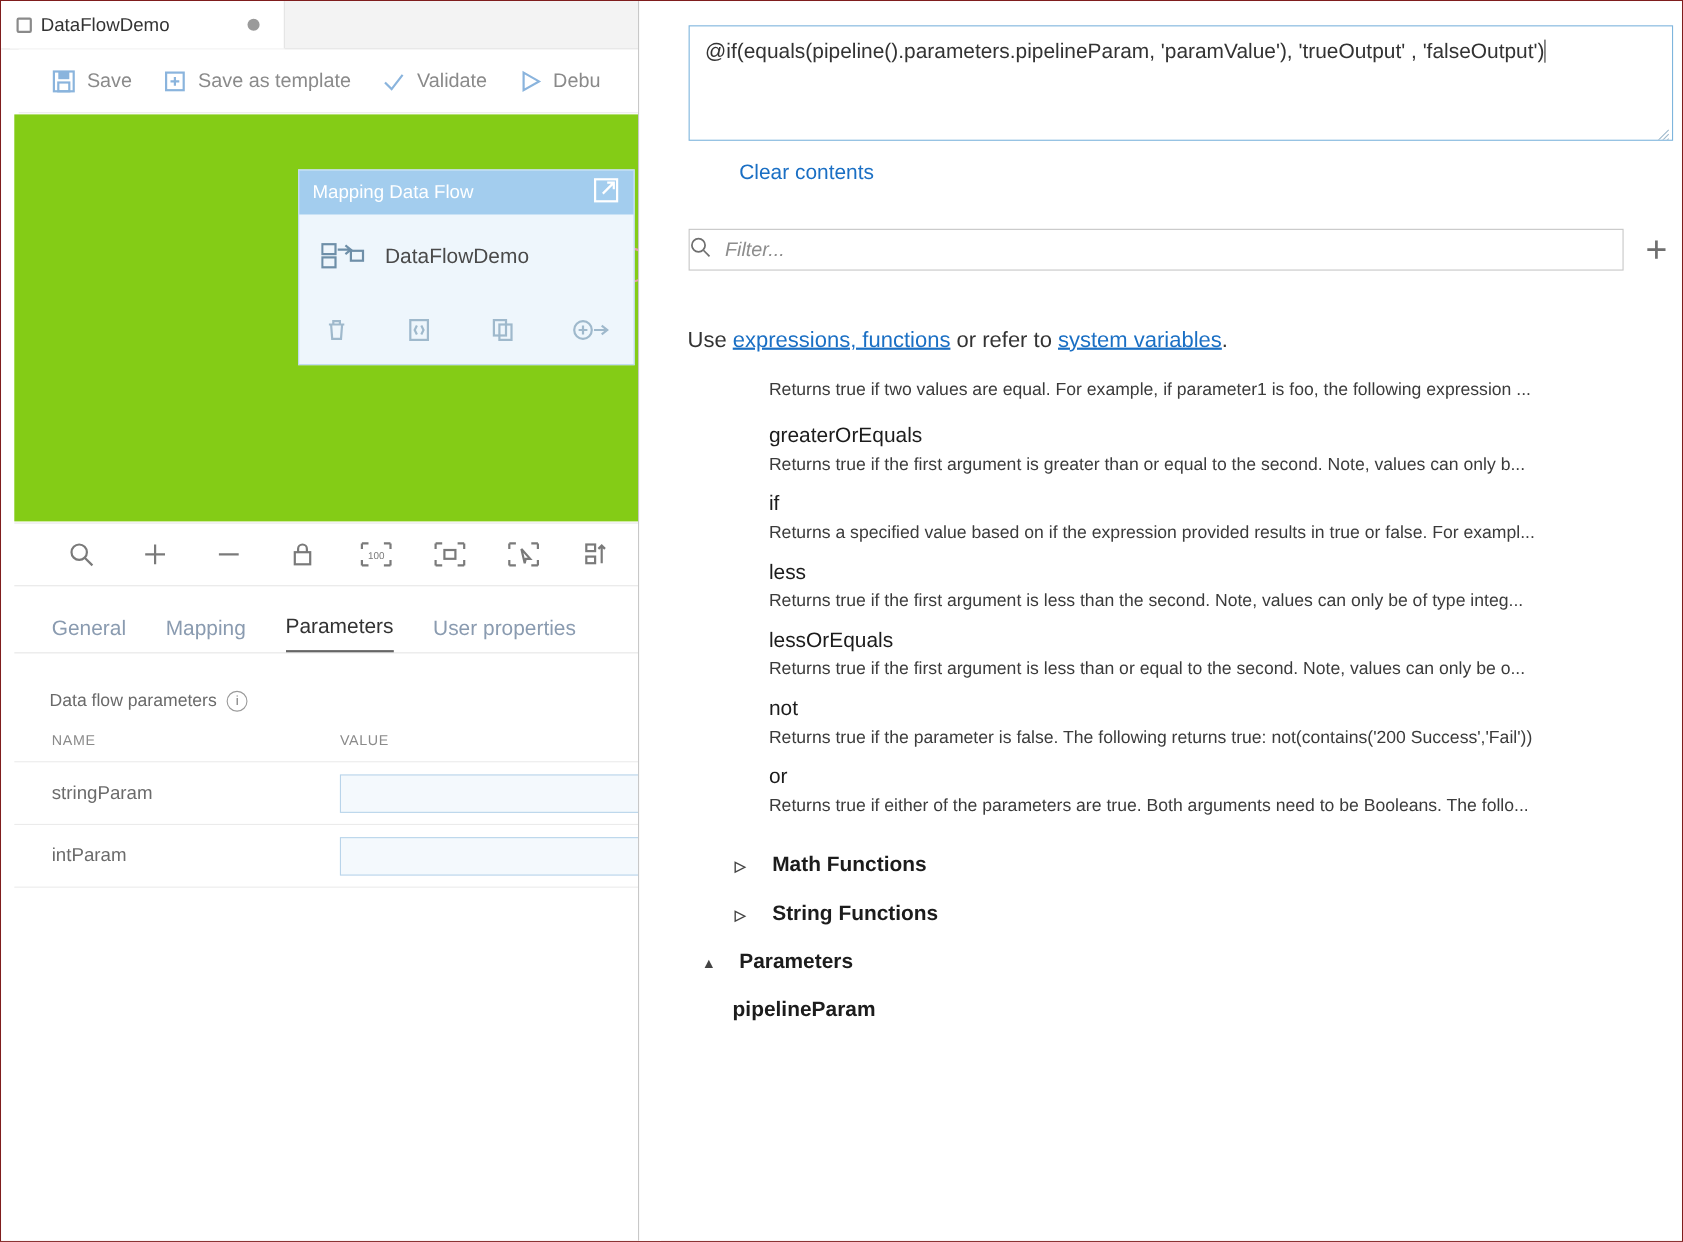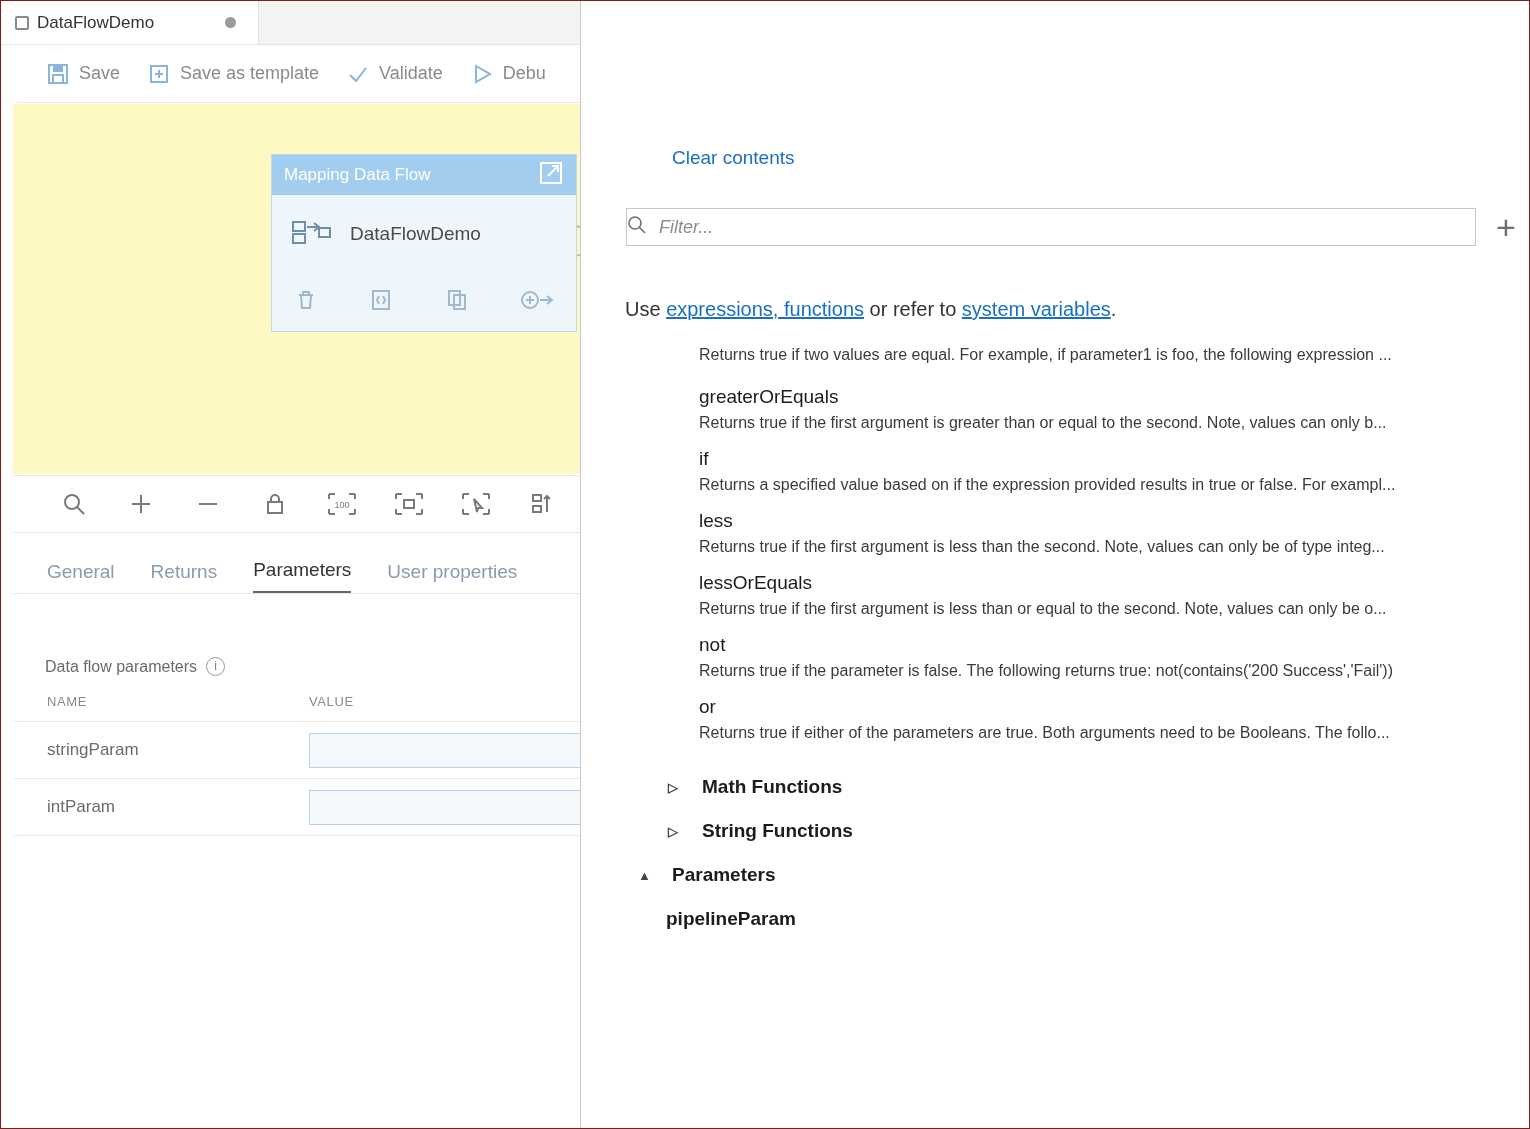--- a/index.html
+++ b/index.html
@@ -105,21 +105,21 @@
     margin-right: 10px;
     flex: none;
     display: inline-block;
   }
   .tb-ico svg { display:block; }
 
   .canvas {
     position: absolute;
     left: 12px; top: 103px;
     width: 588px; height: 370px;
-    background: #fef9c3;
+    background: #84cc16;
   }
   .node {
     position: absolute;
     left: 258px; top: 50px;
     width: 306px; height: 178px;
     border: 1px solid #bcd9f0;
     background: #eef6fc;
     box-sizing: border-box;
   }
   .node-head {
@@ -206,21 +206,21 @@
     margin-right: 36px;
     padding-bottom: 10px;
   }
   .tab2.active {
     color: #333333;
     border-bottom: 2px solid #666;
   }
 
   .params {
     position: absolute;
-    left: 12px; top: 634px;
+    left: 12px; top: 605px;
     width: 588px;
   }
   .params-title {
     font-size: 16px;
     color: #6a6a6a;
     padding: 22px 0 0 32px;
     display: flex;
     align-items: center;
   }
   .info-dot {
@@ -549,21 +549,21 @@
         <svg width="26" height="26" viewBox="0 0 26 26">
             <rect x="3" y="4" width="8" height="6" fill="none" stroke="#7a7a7a" stroke-width="2"></rect>
             <rect x="3" y="15" width="8" height="6" fill="none" stroke="#7a7a7a" stroke-width="2"></rect>
             <path d="M17 21V5M14 8l3-3 3 3" fill="none" stroke="#7a7a7a" stroke-width="2"></path>
           </svg>
       </span>
     </div>
 
     <div class="tabs2">
       <div class="tab2">General</div>
-      <div class="tab2">Returns</div>
+      <div class="tab2">Mapping</div>
       <div class="tab2 active">Parameters</div>
       <div class="tab2">User properties</div>
     </div>
 
     <div class="params">
       <div class="params-title">
         <span>Data flow parameters</span>
         <span class="info-dot">i</span>
       </div>
       <div class="ptable">
@@ -578,20 +578,28 @@
         <div class="prow">
           <div class="pname">intParam</div>
           <div class="pinput"></div>
         </div>
       </div>
     </div>
   </div>
 
   <div class="panel">
 
+    <div class="expr-box">
+      <span>@if(equals(pipeline().parameters.pipelineParam, 'paramValue'), 'trueOutput' , 'falseOutput')</span><span class="caret"></span>
+      <span class="resize-grip">
+        <svg width="12" height="12" viewBox="0 0 12 12">
+            <path d="M11 1L1 11M11 5L5 11M11 9L9 11" stroke="#9fb9cc" stroke-width="1"></path>
+          </svg>
+      </span>
+    </div>
 
     <div class="clear-link">Clear contents</div>
 
     <div class="filter-row">
       <div class="filter-input">
         <span>
           <svg width="20" height="20" viewBox="0 0 20 20">
               <circle cx="8" cy="8" r="6" fill="none" stroke="#6f6f6f" stroke-width="1.6"></circle>
               <path d="M12.5 12.5L18 18" stroke="#6f6f6f" stroke-width="1.6"></path>
             </svg>

